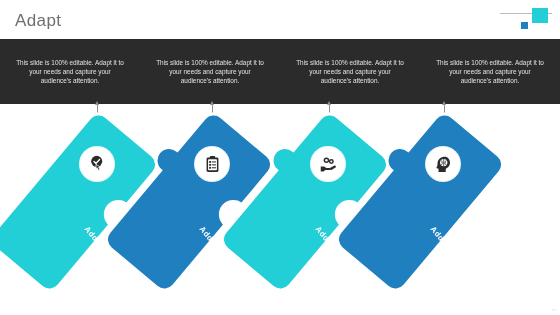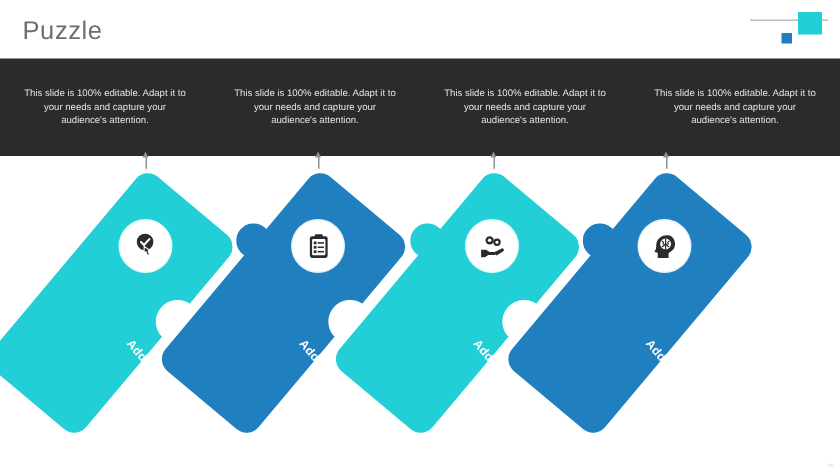--- a/index.html
+++ b/index.html
@@ -82,21 +82,21 @@
   .wm{
     position:absolute;right:4px;bottom:3px;
     font-size:4px;color:#d8d8d8;letter-spacing:.3px;
   }
 </style>
 </head>
 <body>
 
 <div id="slide">
 
-  <div class="title">Puzzle</div>
+  <div class="title">Adapt</div>
 
   <div class="deco">
     <div class="bar"></div>
     <div class="sq-big"></div>
     <div class="sq-sm"></div>
   </div>
 
   <div class="banner">
     <div class="cell">This slide is 100% editable. Adapt it to your needs and capture your audience's attention.</div>
     <div class="cell">This slide is 100% editable. Adapt it to your needs and capture your audience's attention.</div>

